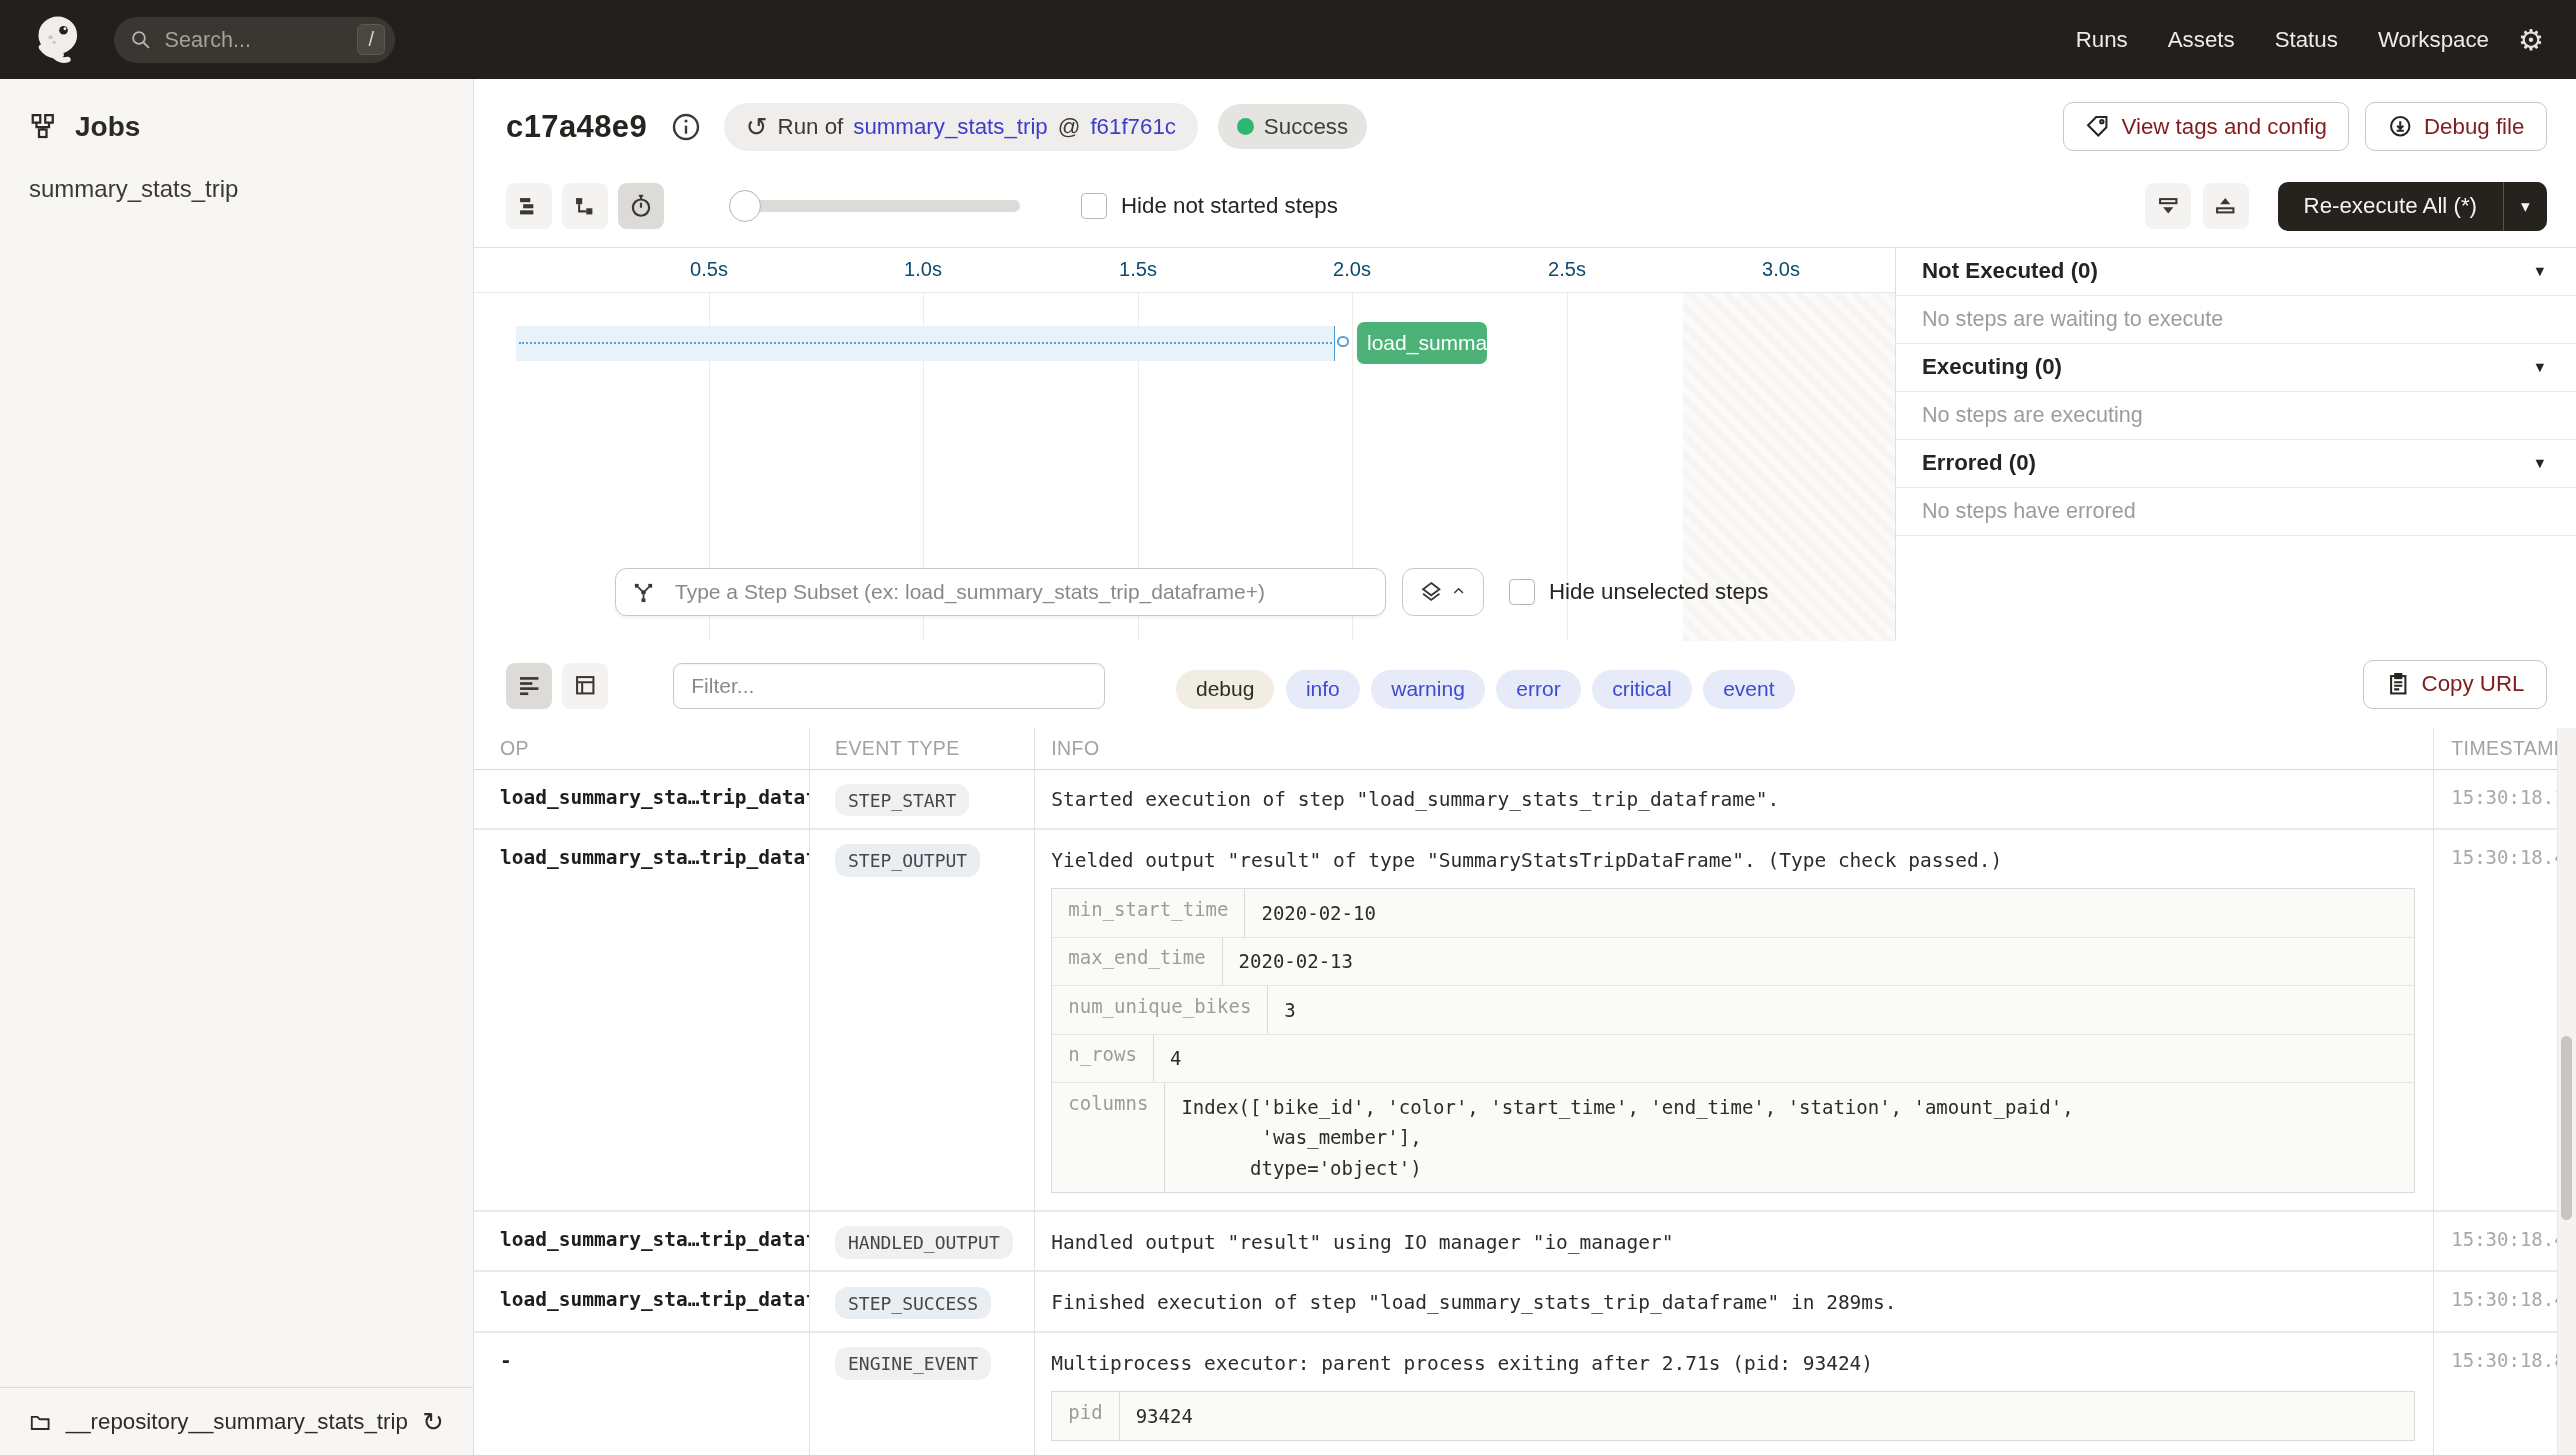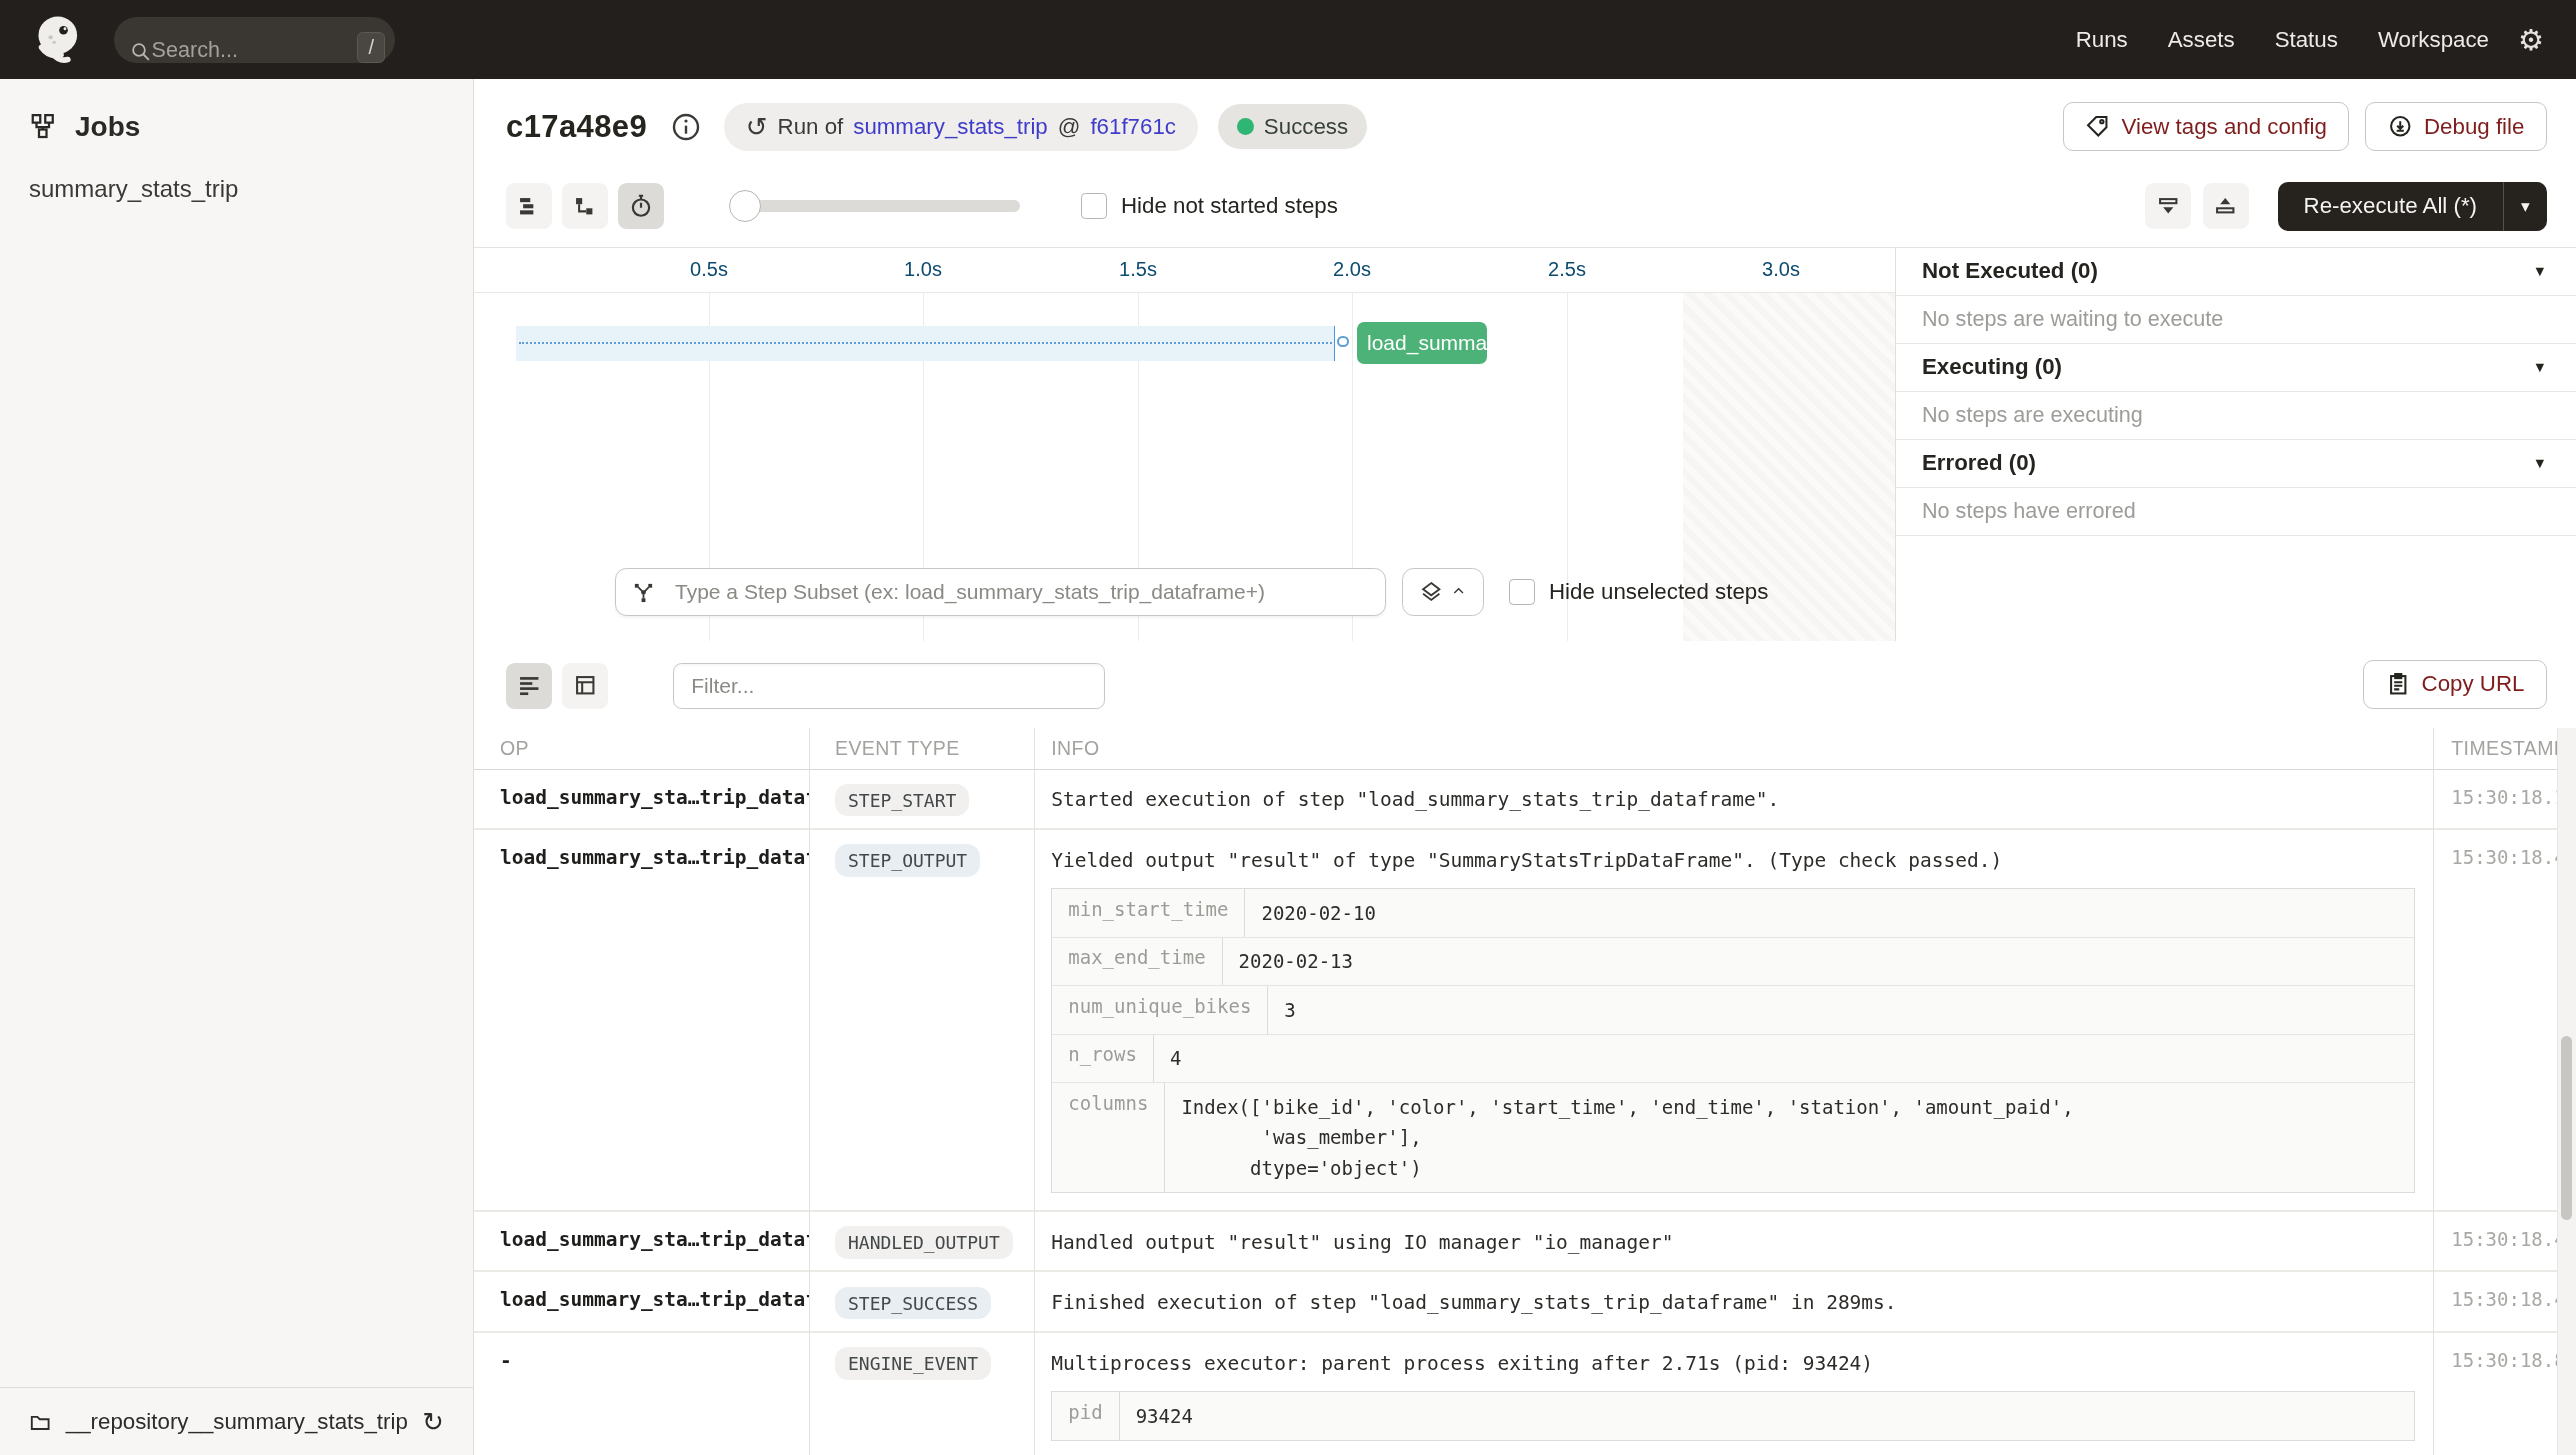--- a/index.html
+++ b/index.html
@@ -2,21 +2,21 @@
 <html style="font-size:11.5px"><head>
 <meta charset="utf-8">
 <style>
   * { margin:0; padding:0; box-sizing:border-box; }
   html,body { width:2576px; height:1456px; overflow:hidden; background:#fff;
     font-family:"Liberation Sans", sans-serif; color:#2e2c29; }
 
   
   .topbar { height:79px; background:#231f1c; display:flex; align-items:center; padding:0 32px; gap:29px; }
   .logo { width:53px; height:53px; flex:0 0 auto; }
-  .searchpill { display:flex; align-items:flex-end; background:#3a3733; border-radius:29px;
+  .searchpill { display:flex; align-items:center; gap:13px; background:#3a3733; border-radius:29px;
     height:46px; padding:0 10px 0 16px; width:281px; }
   .searchpill .ph { color:#a3a19b; font-size:21.6px; flex:1; }
   .slashkey { background:#4a4641; border:0.7px solid #5d5950; border-radius:5.8px; color:#d6d4cf;
     font-size:20px; padding:2.9px 10px; }
   .topnav { margin-left:auto; display:flex; align-items:center; gap:40px; }
   .nav-link { color:#edebe7; font-size:22.3px; text-decoration:none; cursor:pointer; }
   .gearglyph { color:#e4e2de; font-size:29px; font-family:"DejaVu Sans", sans-serif; cursor:pointer; }
 
   
   .app { display:flex; height:1377px; }
@@ -360,20 +360,28 @@
         </span>
         <span class="iconbtn">
           <svg width="24.5" height="24.5" viewBox="0 0 24 24" fill="none" stroke="#3a3834" stroke-width="2">
             <rect x="4" y="4" width="16" height="16"></rect>
               <path d="M4 9 h16 M9 9 v11"></path>
           </svg>
         </span>
         <div class="filterinput">
           <span class="ph">Filter...</span>
         </div>
+        <div class="chips" id="chips">
+            <span class="chip chip-neutral">debug</span>
+            <span class="chip chip-blue">info</span>
+            <span class="chip chip-blue">warning</span>
+            <span class="chip chip-blue">error</span>
+            <span class="chip chip-blue">critical</span>
+            <span class="chip chip-blue">event</span>
+          </div>
         <button class="obtn">
           <svg width="24.5" height="24.5" viewBox="0 0 24 24" fill="none" stroke="#26241f" stroke-width="2">
             <rect x="5" y="4" width="14" height="17"></rect>
               <rect x="9" y="2" width="6" height="4" fill="#26241f"></rect>
             <path d="M8 10 h8 M8 13.5 h8 M8 17 h5"></path>
           </svg>
           <span>Copy URL</span>
         </button>
       </div>
       <div class="logtable">

